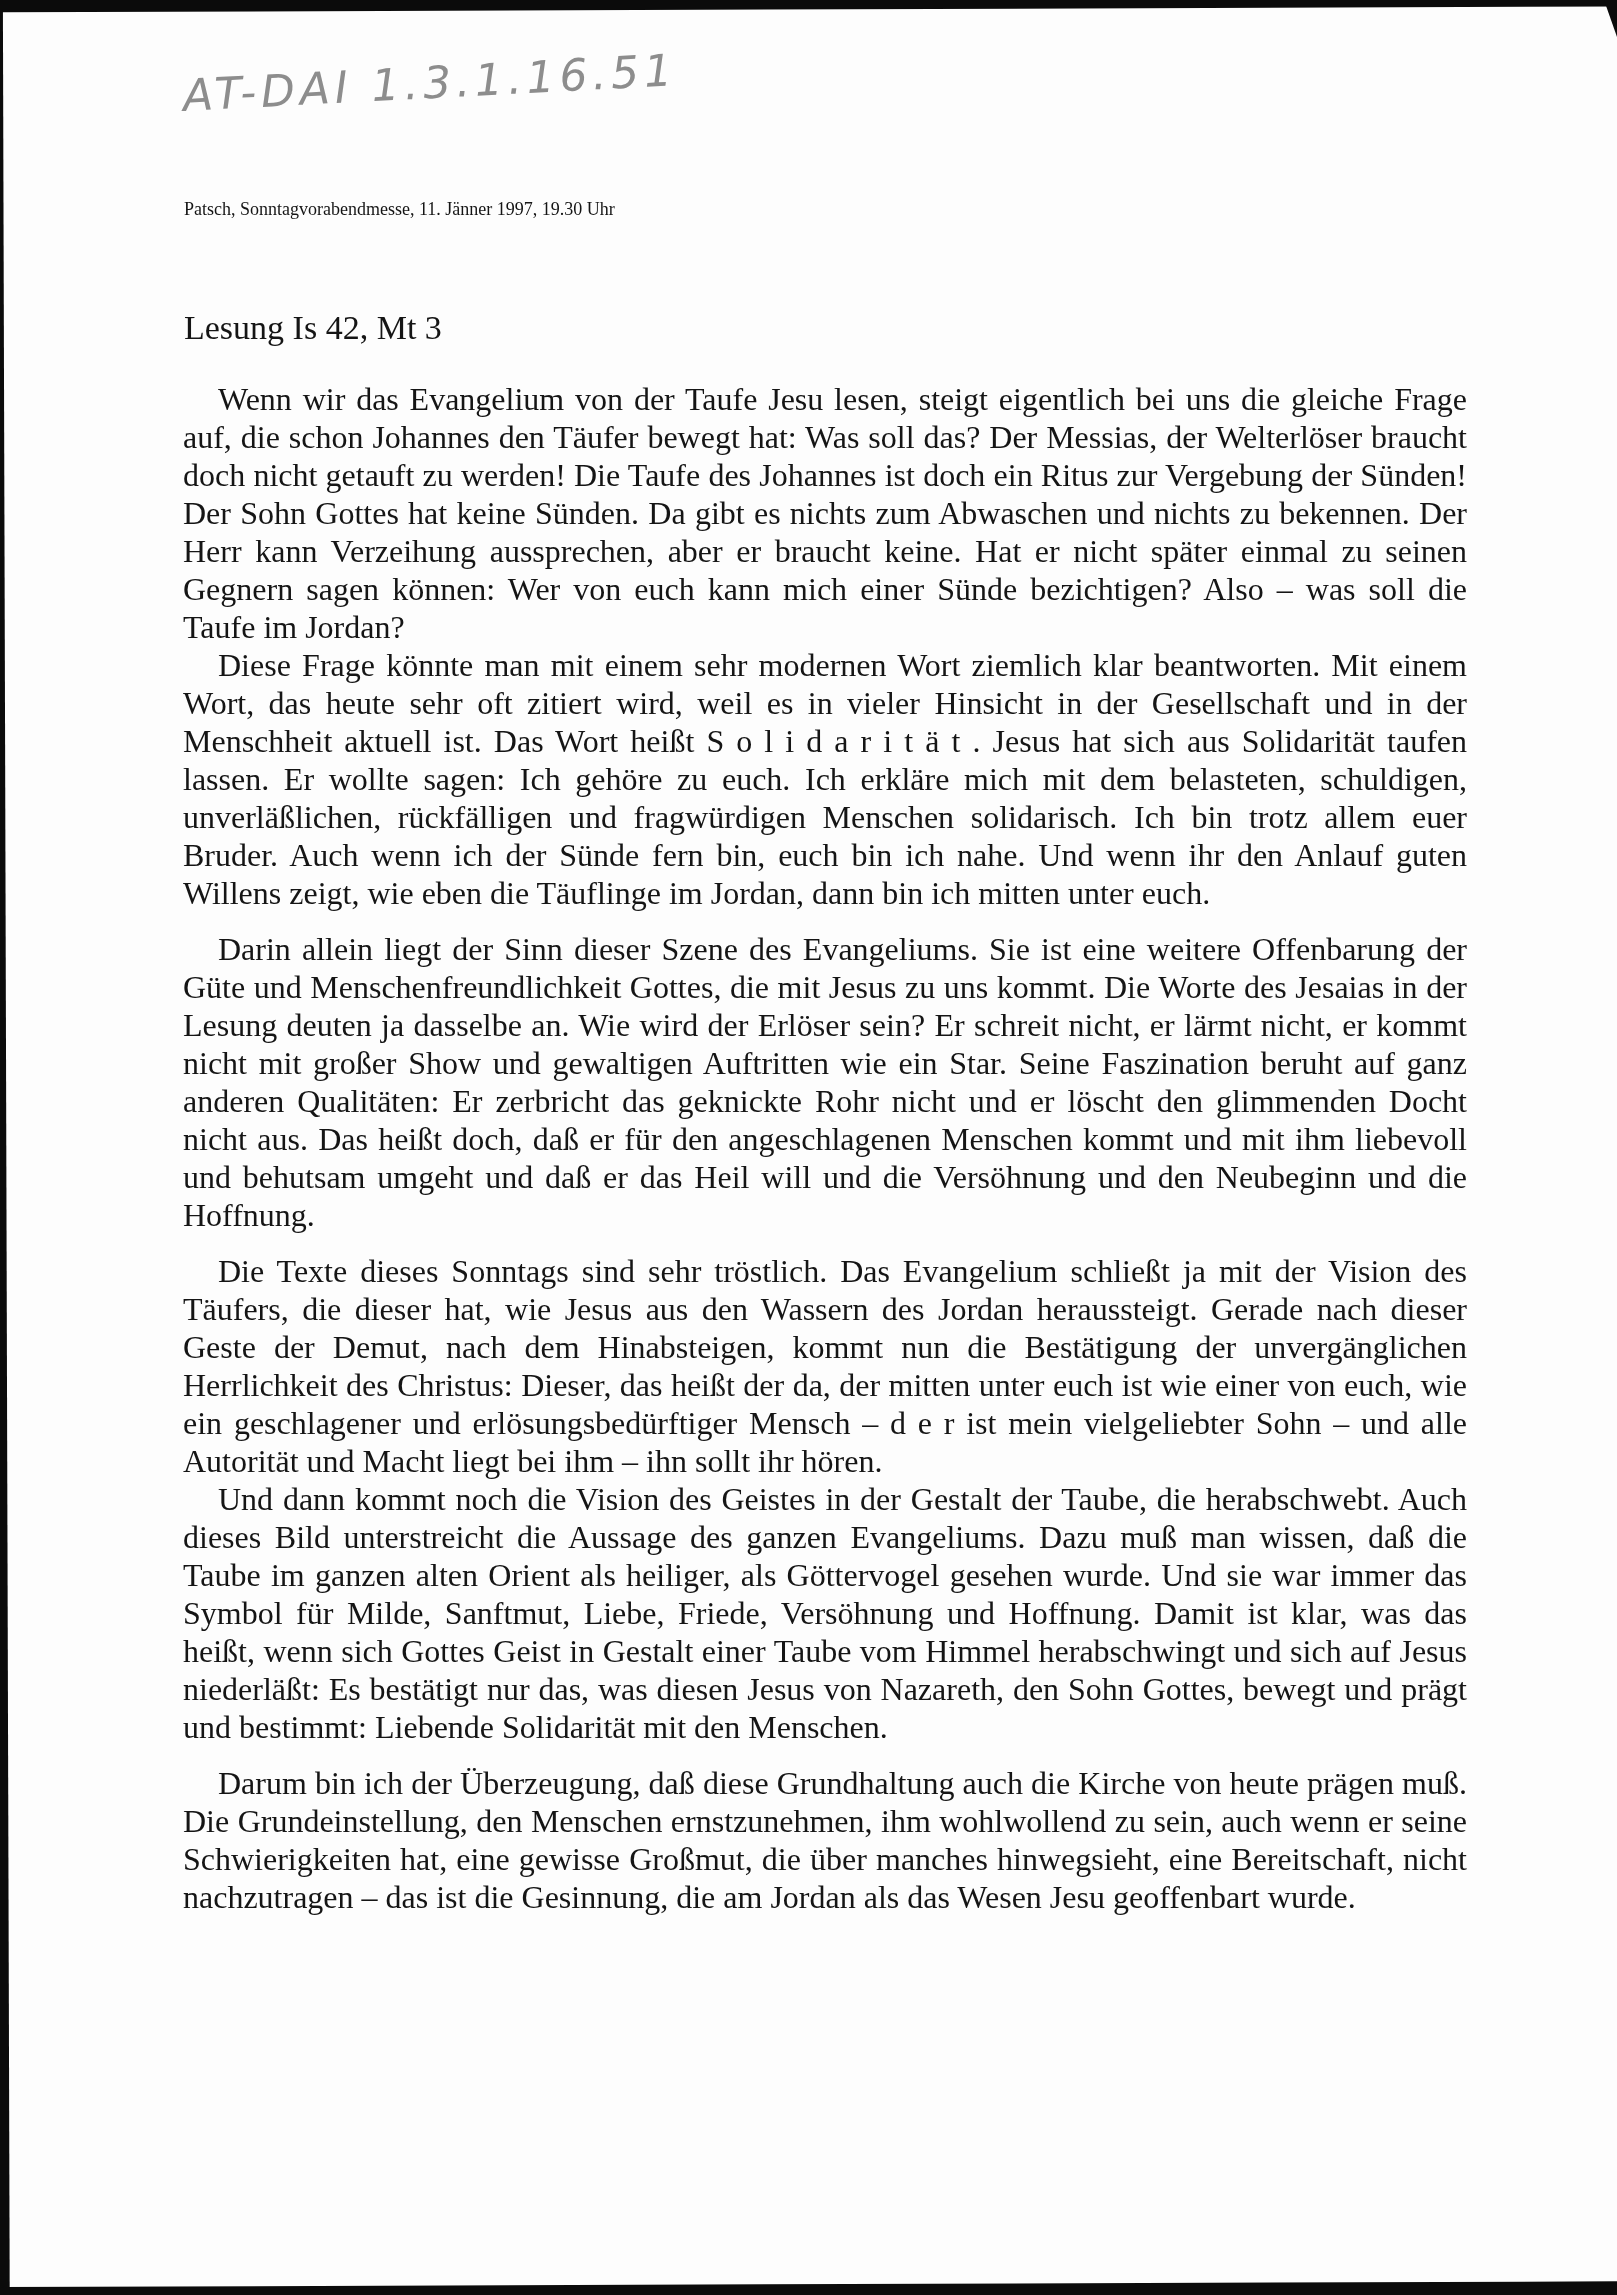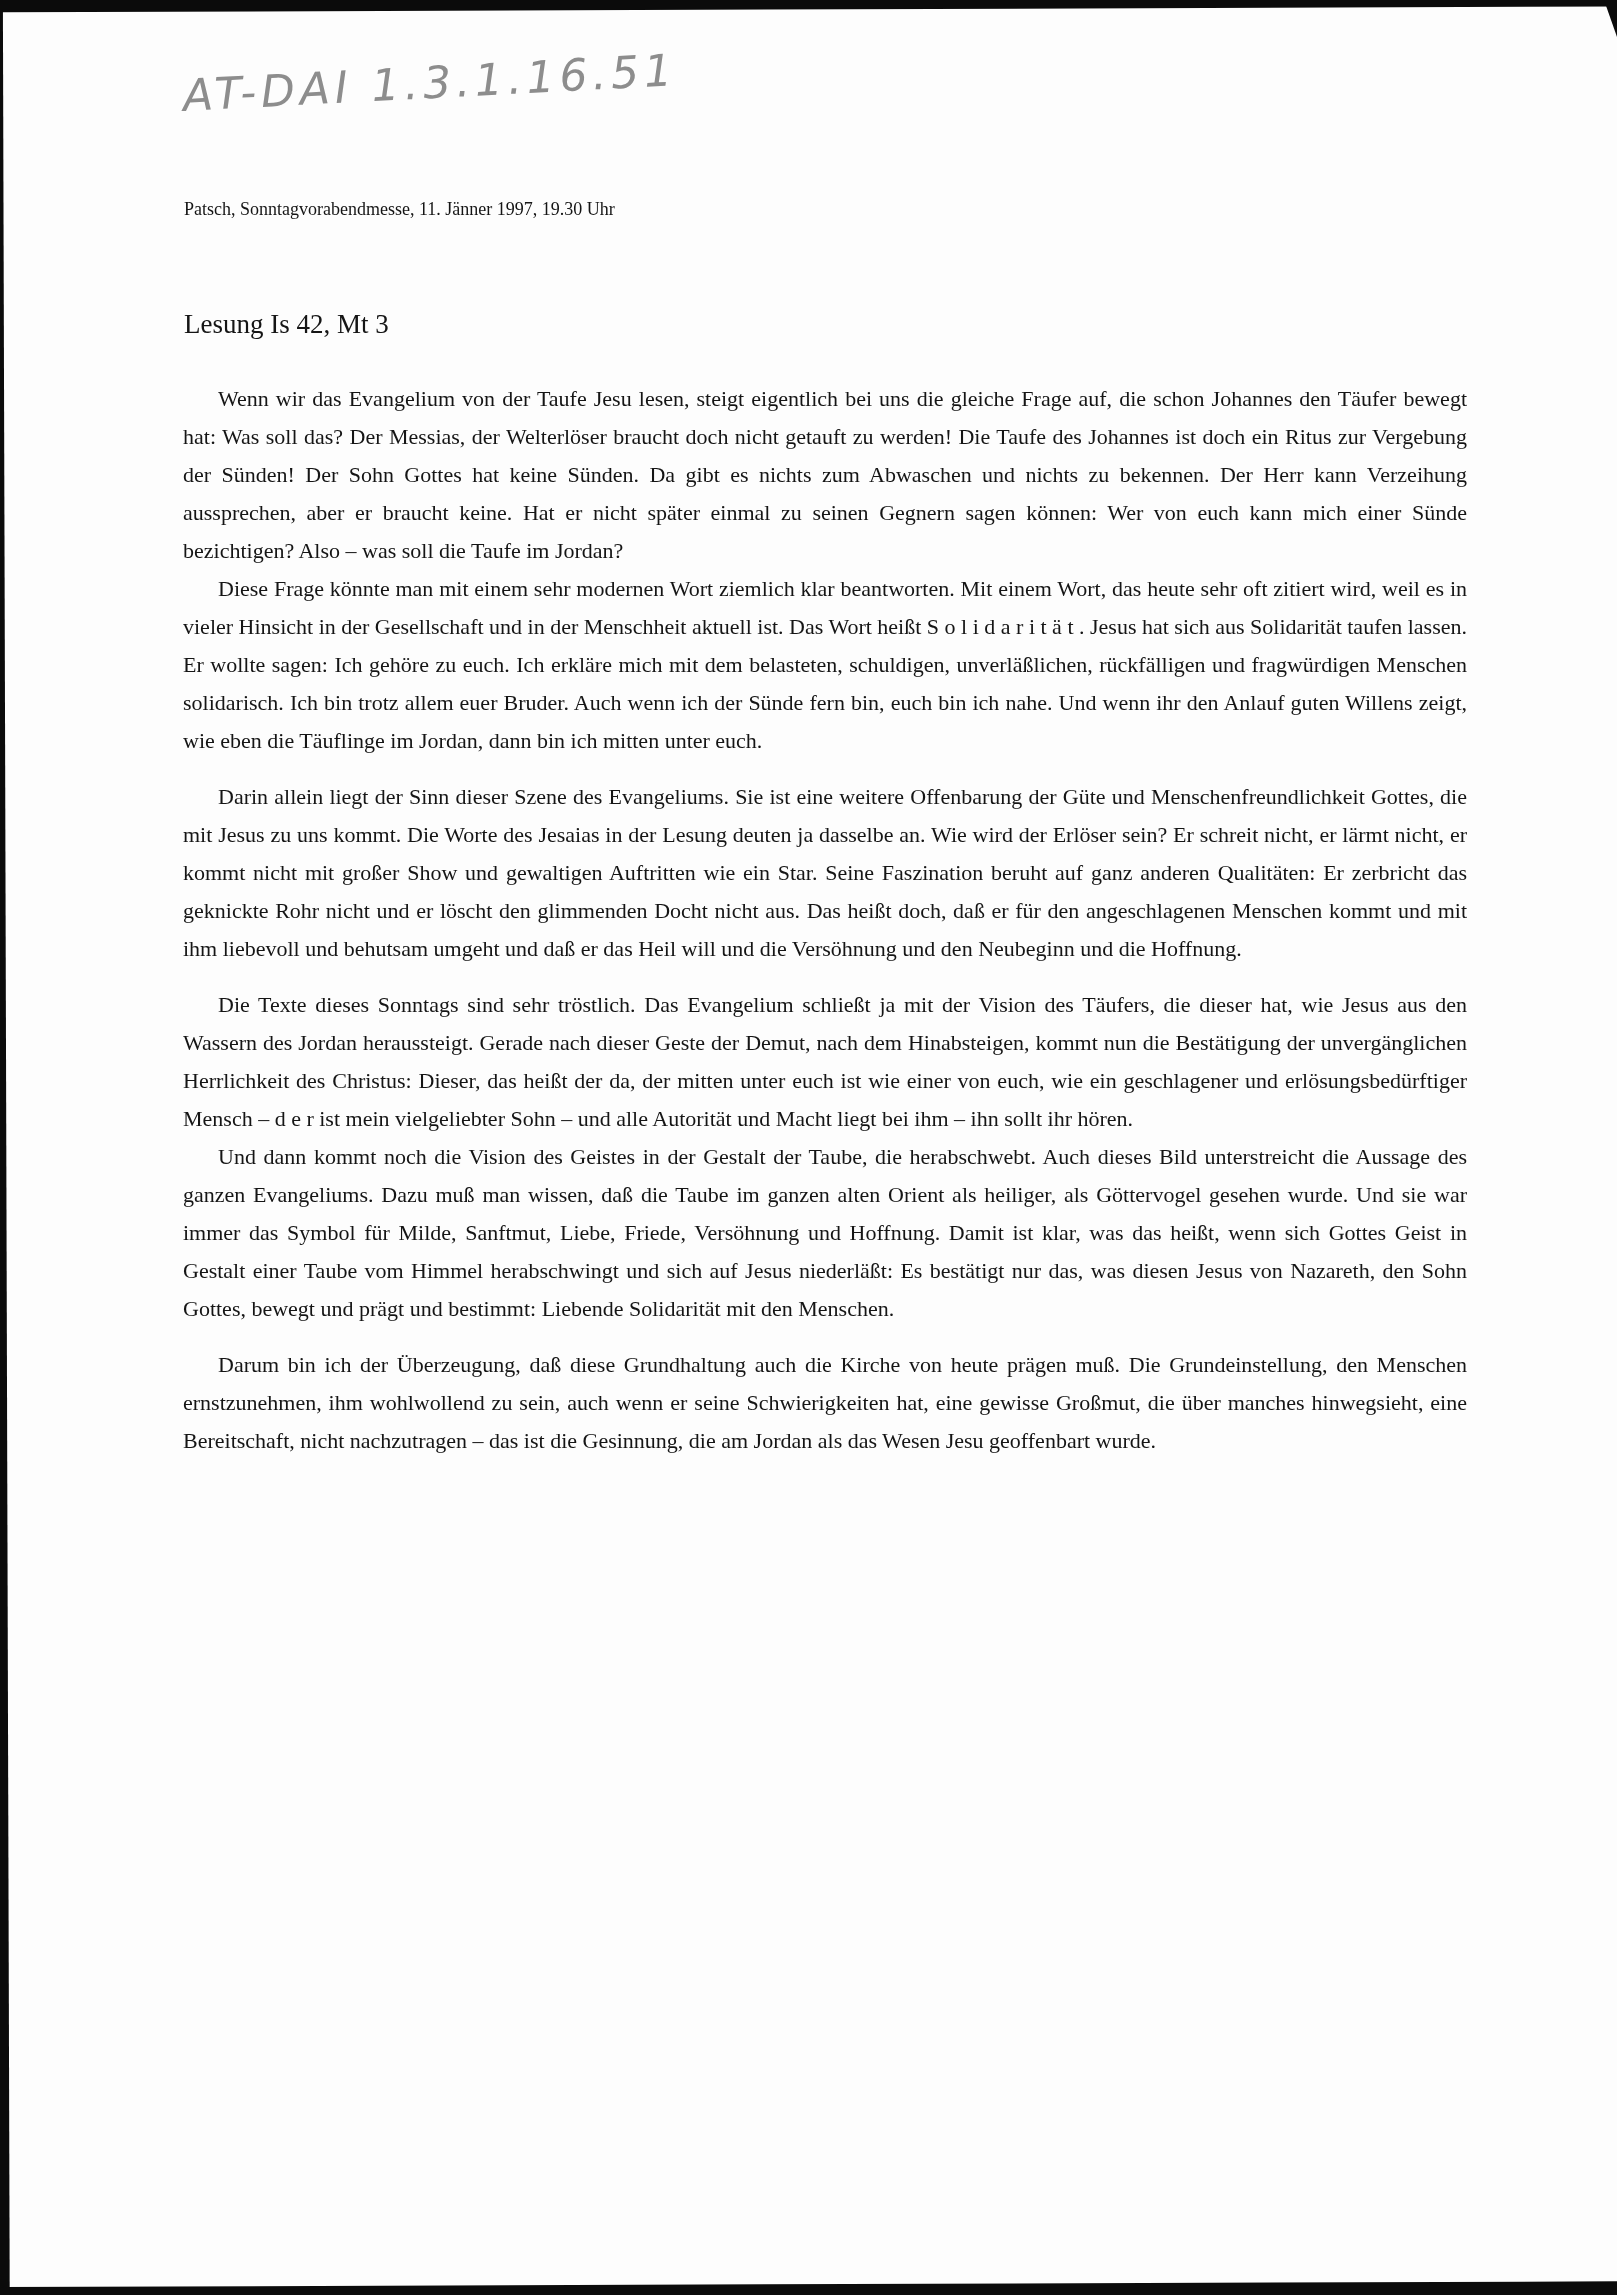--- a/index.html
+++ b/index.html
@@ -50,28 +50,28 @@
   }
   .title-line {
     position: absolute;
     top: 199px; left: 184px;
     font-size: 18px;
     white-space: nowrap;
   }
   .reading-line {
     position: absolute;
     top: 309px; left: 184px;
-    font-size: 27px;
+    font-size: 34px;
     white-space: nowrap;
   }
   .body-text {
     position: absolute;
     top: 380px; left: 183px;
     width: 1284px;
-    font-size: 22px;
+    font-size: 32px;
     line-height: 38px;
     text-align: justify;
   }
   .body-text p { margin: 0; text-indent: 35px; }
   .body-text p.spaced { margin-top: 18px; }
 </style>
 </head>
 <body>
 
 <div class="scan-page">

